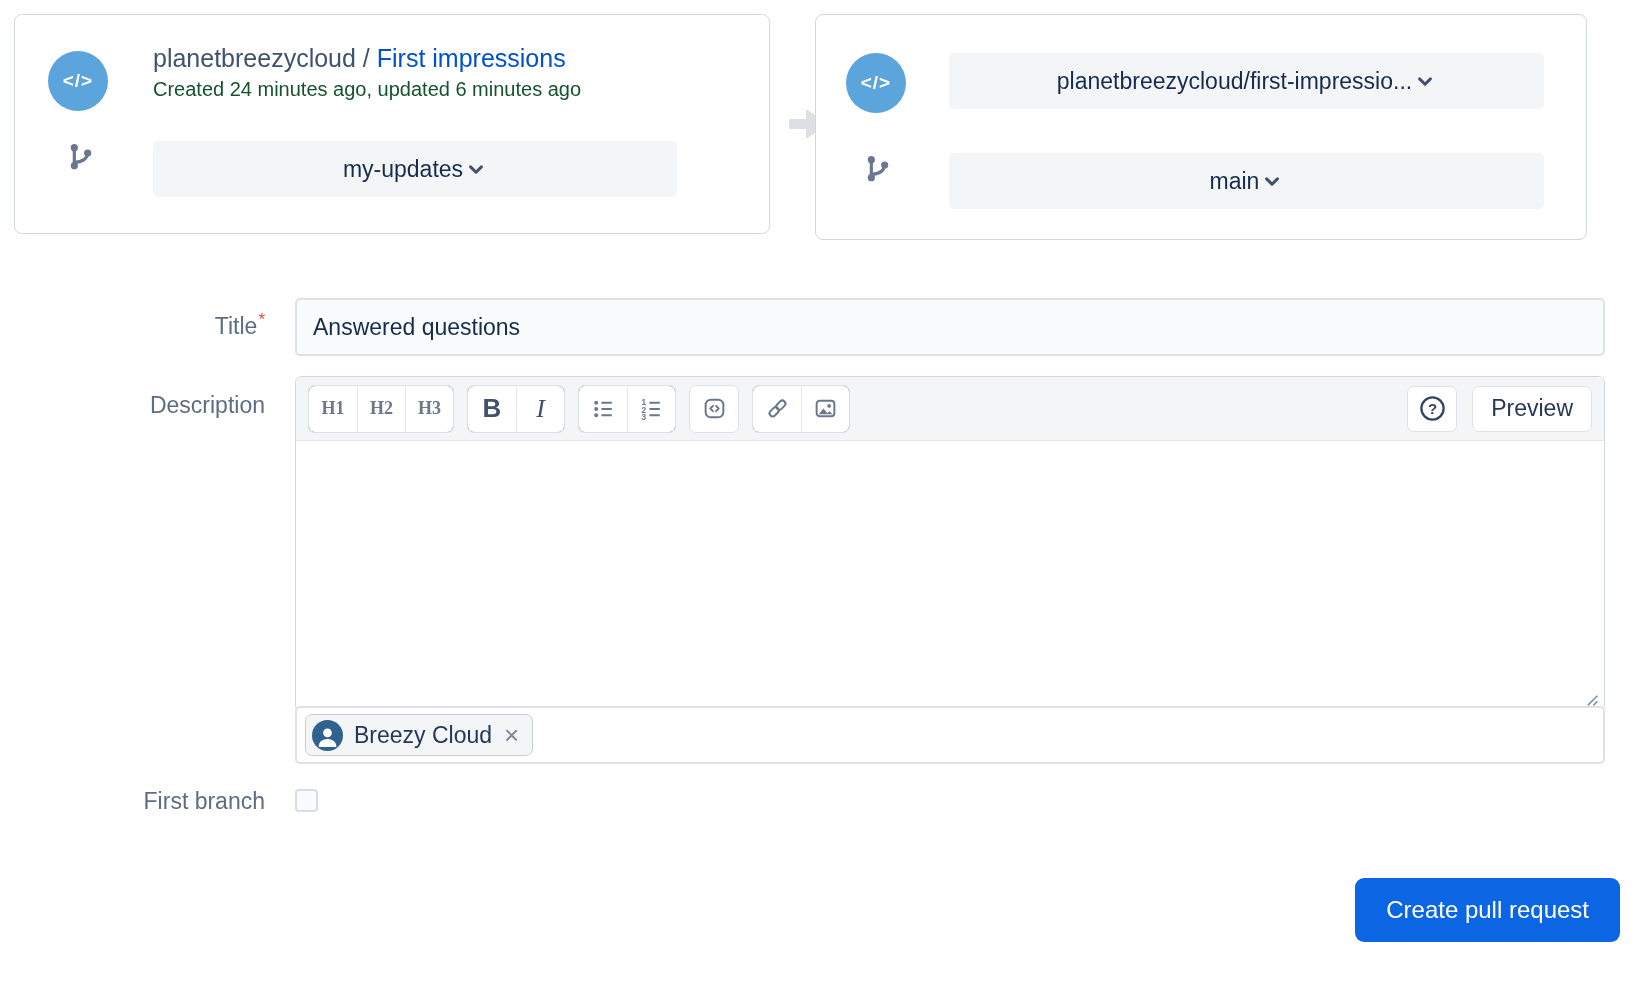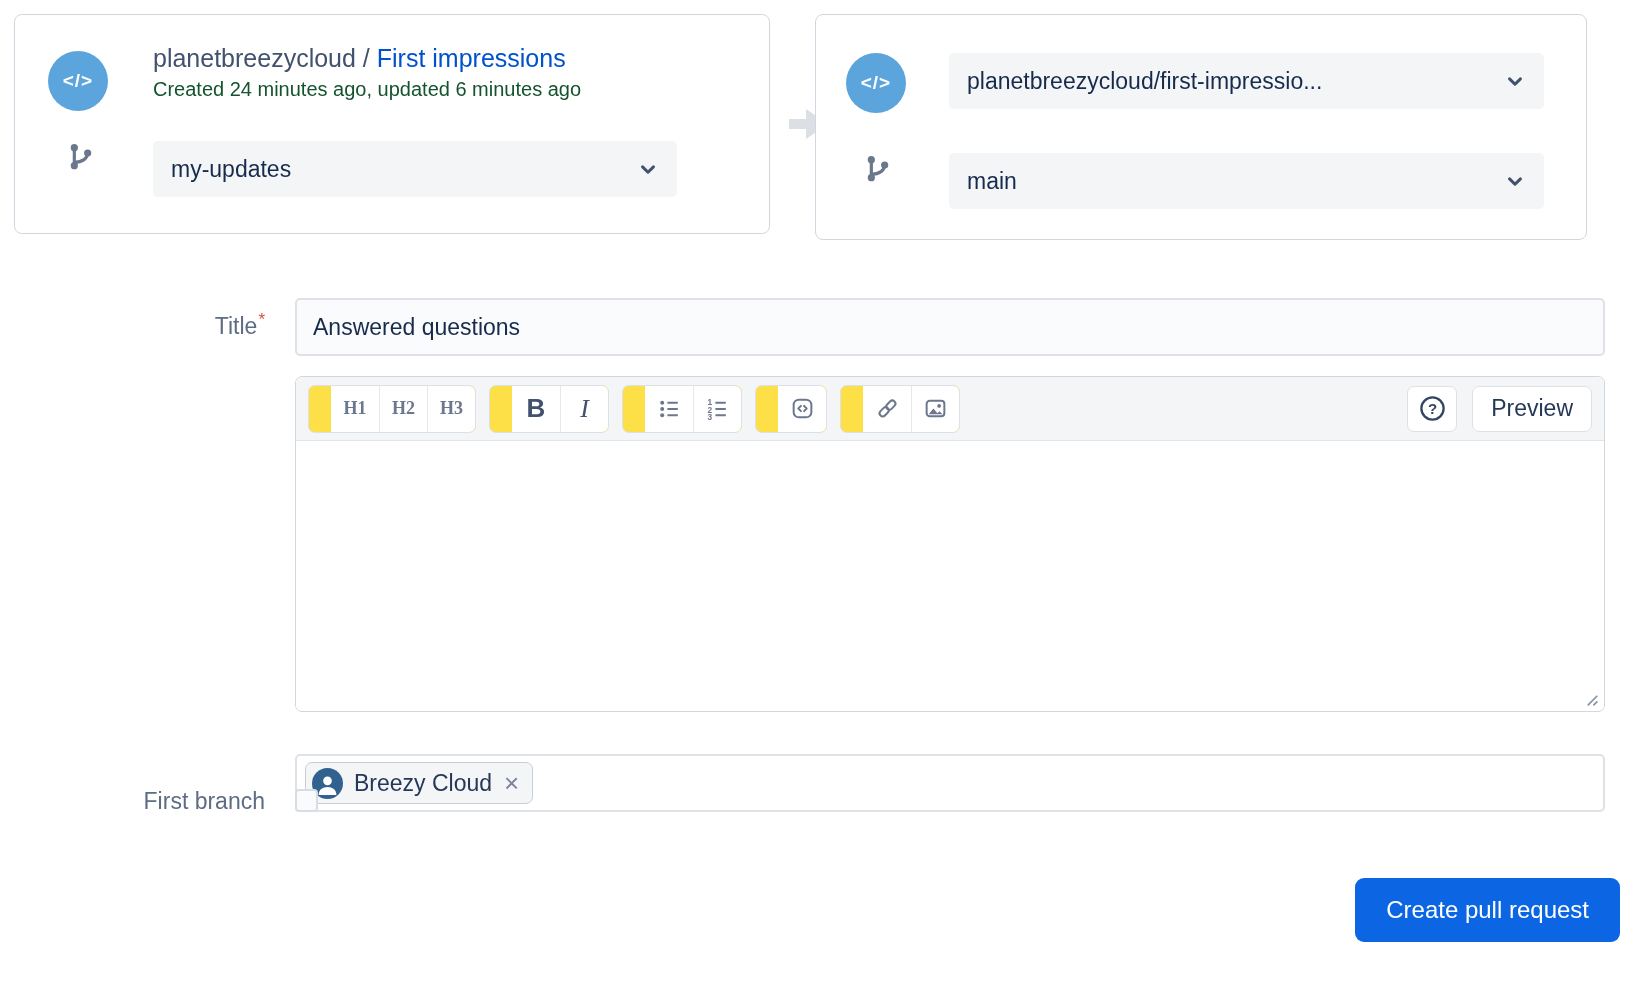--- a/index.html
+++ b/index.html
@@ -18,21 +18,21 @@
     background:var(--repo-avatar,#5CA5DC); color:#fff; display:flex; align-items:center; justify-content:center;
     font-size:19px; font-weight:bold; letter-spacing:1px;
   }
   .src-head { position:absolute; left:138px; top:26px; }
   .src-title { font-size:25px; line-height:34px; color:#42526E; }
   .src-title .repo-link { color:var(--link-blue,#0052CC); }
   .src-meta { font-size:20px; color:#14532d; margin-top:3px; }
   .fork-icon { position:absolute; width:32px; height:32px; color:#6B778C; }
   .select-box {
     position:absolute; background:#F4F5F7; border-radius:5px; height:56px;
-    display:flex; align-items:center; justify-content:space-between;
+    display:flex; align-items:center; justify-content:center;
     padding:0 16px 0 18px; font-size:23px; color:#172B4D; cursor:pointer;
   }
   .chev { width:26px; height:26px; flex:0 0 auto; }
   .arrow-right { position:absolute; left:786px; top:104px; width:46px; height:40px; }
   
   .form-label { position:absolute; left:0; width:265px; text-align:right; font-size:23px; color:#5E6C84; }
   .req { color:#E2483D; font-size:17px; vertical-align:super; margin-left:1px; }
   .title-input {
     position:absolute; left:295px; top:298px; width:1310px; height:58px;
     border:2px solid #DFE1E6; border-radius:5px; background:#FAFBFC;
@@ -41,21 +41,21 @@
   .desc-box {
     position:absolute; left:295px; top:376px; width:1310px; height:336px;
     border:1px solid #D2D6DE; border-radius:7px; background:#fff; overflow:hidden;
   }
   .editor-toolbar {
     height:64px; background:#F4F5F7; border-bottom:1px solid #E2E5EA;
     display:flex; align-items:center; justify-content:space-between; padding:0 12px;
   }
   .tb-left { display:flex; gap:13px; }
   .tb-group {
-    display:flex; background:#fde047; border:1px solid #DDE0E6; border-radius:7px; overflow:hidden;padding-left:22px;
+    display:flex; background:#737373; border:1px solid #DDE0E6; border-radius:7px; overflow:hidden;
   }
   .tb-btn {
     min-width:48px; height:46px; background:#fff; border:none; cursor:pointer;
     display:flex; align-items:center; justify-content:center; color:#6B778C;
   }
   .tb-group .tb-btn + .tb-btn { border-left:1px solid #E6E8EC; }
   .tb-btn svg { width:25px; height:25px; }
   .tb-h { font-family:"Liberation Serif", serif; font-weight:bold; font-size:18px; color:#6B778C; }
   .tb-bold { font-size:26px; font-weight:bold; color:#42526E; }
   .tb-italic { font-family:"Liberation Serif", serif; font-style:italic; font-size:26px; color:#42526E; }
@@ -67,21 +67,21 @@
   .help-btn { width:50px; }
   .preview-btn { padding:0 18px; font-size:23px; color:#253858; font-family:"Liberation Sans", sans-serif; }
   .desc-textarea {
     display:block; width:1308px; height:269px; border:none; outline:none; resize:none;
     font-family:"Liberation Sans", sans-serif; font-size:22px; padding:12px 16px; color:#172B4D;
   }
   .resize-handle { position:absolute; right:5px; bottom:4px; width:18px; height:18px; }
   .reviewers-box {
     position:absolute; left:295px; top:706px; width:1310px; height:58px;
     border:2px solid #DFE1E6; border-radius:5px; background:#fff;
-    display:flex; align-items:center; padding:16px 8px; cursor:text;margin-top:48px;
+    display:flex; align-items:center; padding:16px 8px; cursor:text;
   }
   .chip {
     display:flex; align-items:center; gap:11px; height:42px; padding:0 13px 0 6px;
     background:#F4F5F7; border:1px solid #C9CED6; border-radius:7px;
   }
   .chip-avatar {
     width:31px; height:31px; border-radius:50%; background:var(--reviewer-avatar,#31618F);
     display:flex; align-items:center; justify-content:center; overflow:hidden;
   }
   .chip-avatar svg { width:25px; height:25px; margin-top:3px; }
@@ -156,20 +156,21 @@
         <path d="M7 10l5 5 5-5" fill="none" stroke="#42526E" stroke-width="2.8" stroke-linecap="round" stroke-linejoin="round"></path>
       </svg>
     </div>
   </div>
 
   <div class="form-label" style="top:310px;">
     <span>Title</span><span class="req">*</span>
   </div>
   <input class="title-input" type="text" value="Answered questions" style="">
 
+  <div class="form-label" style="top:392px;">Description</div>
   <div class="desc-box">
     <div class="editor-toolbar">
       <div class="tb-left">
         <div class="tb-group">
           <button class="tb-btn tb-h">H1</button>
           <button class="tb-btn tb-h">H2</button>
           <button class="tb-btn tb-h">H3</button>
         </div>
         <div class="tb-group">
           <button class="tb-btn tb-bold">B</button>

